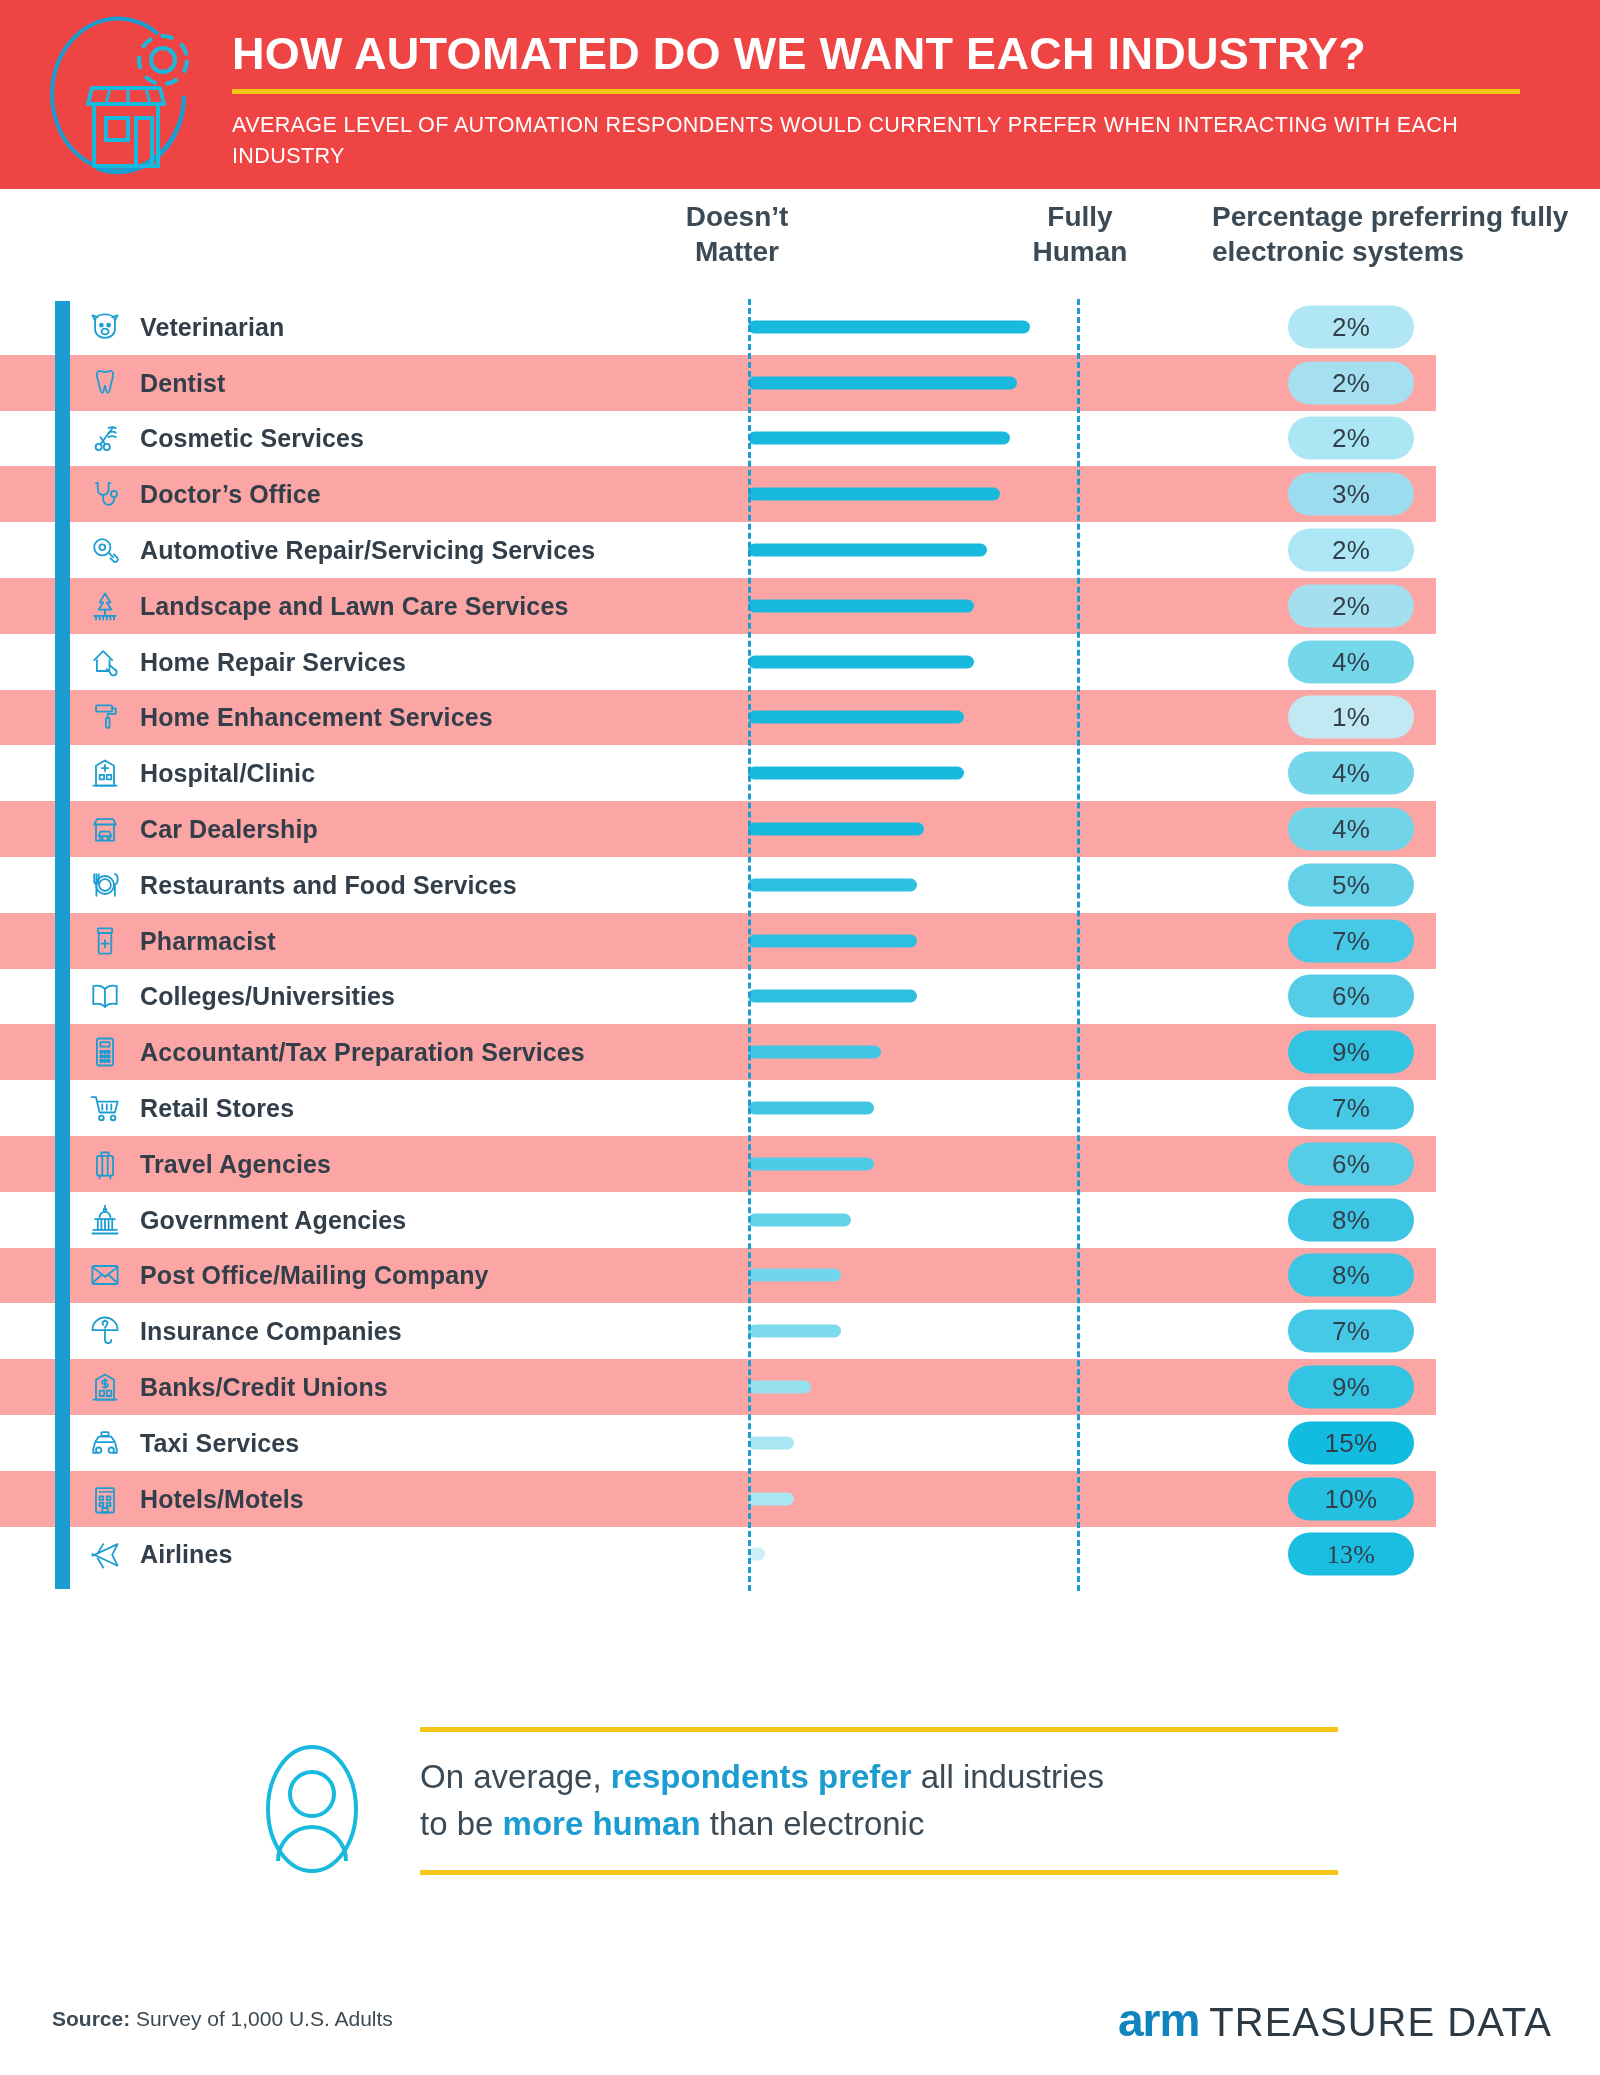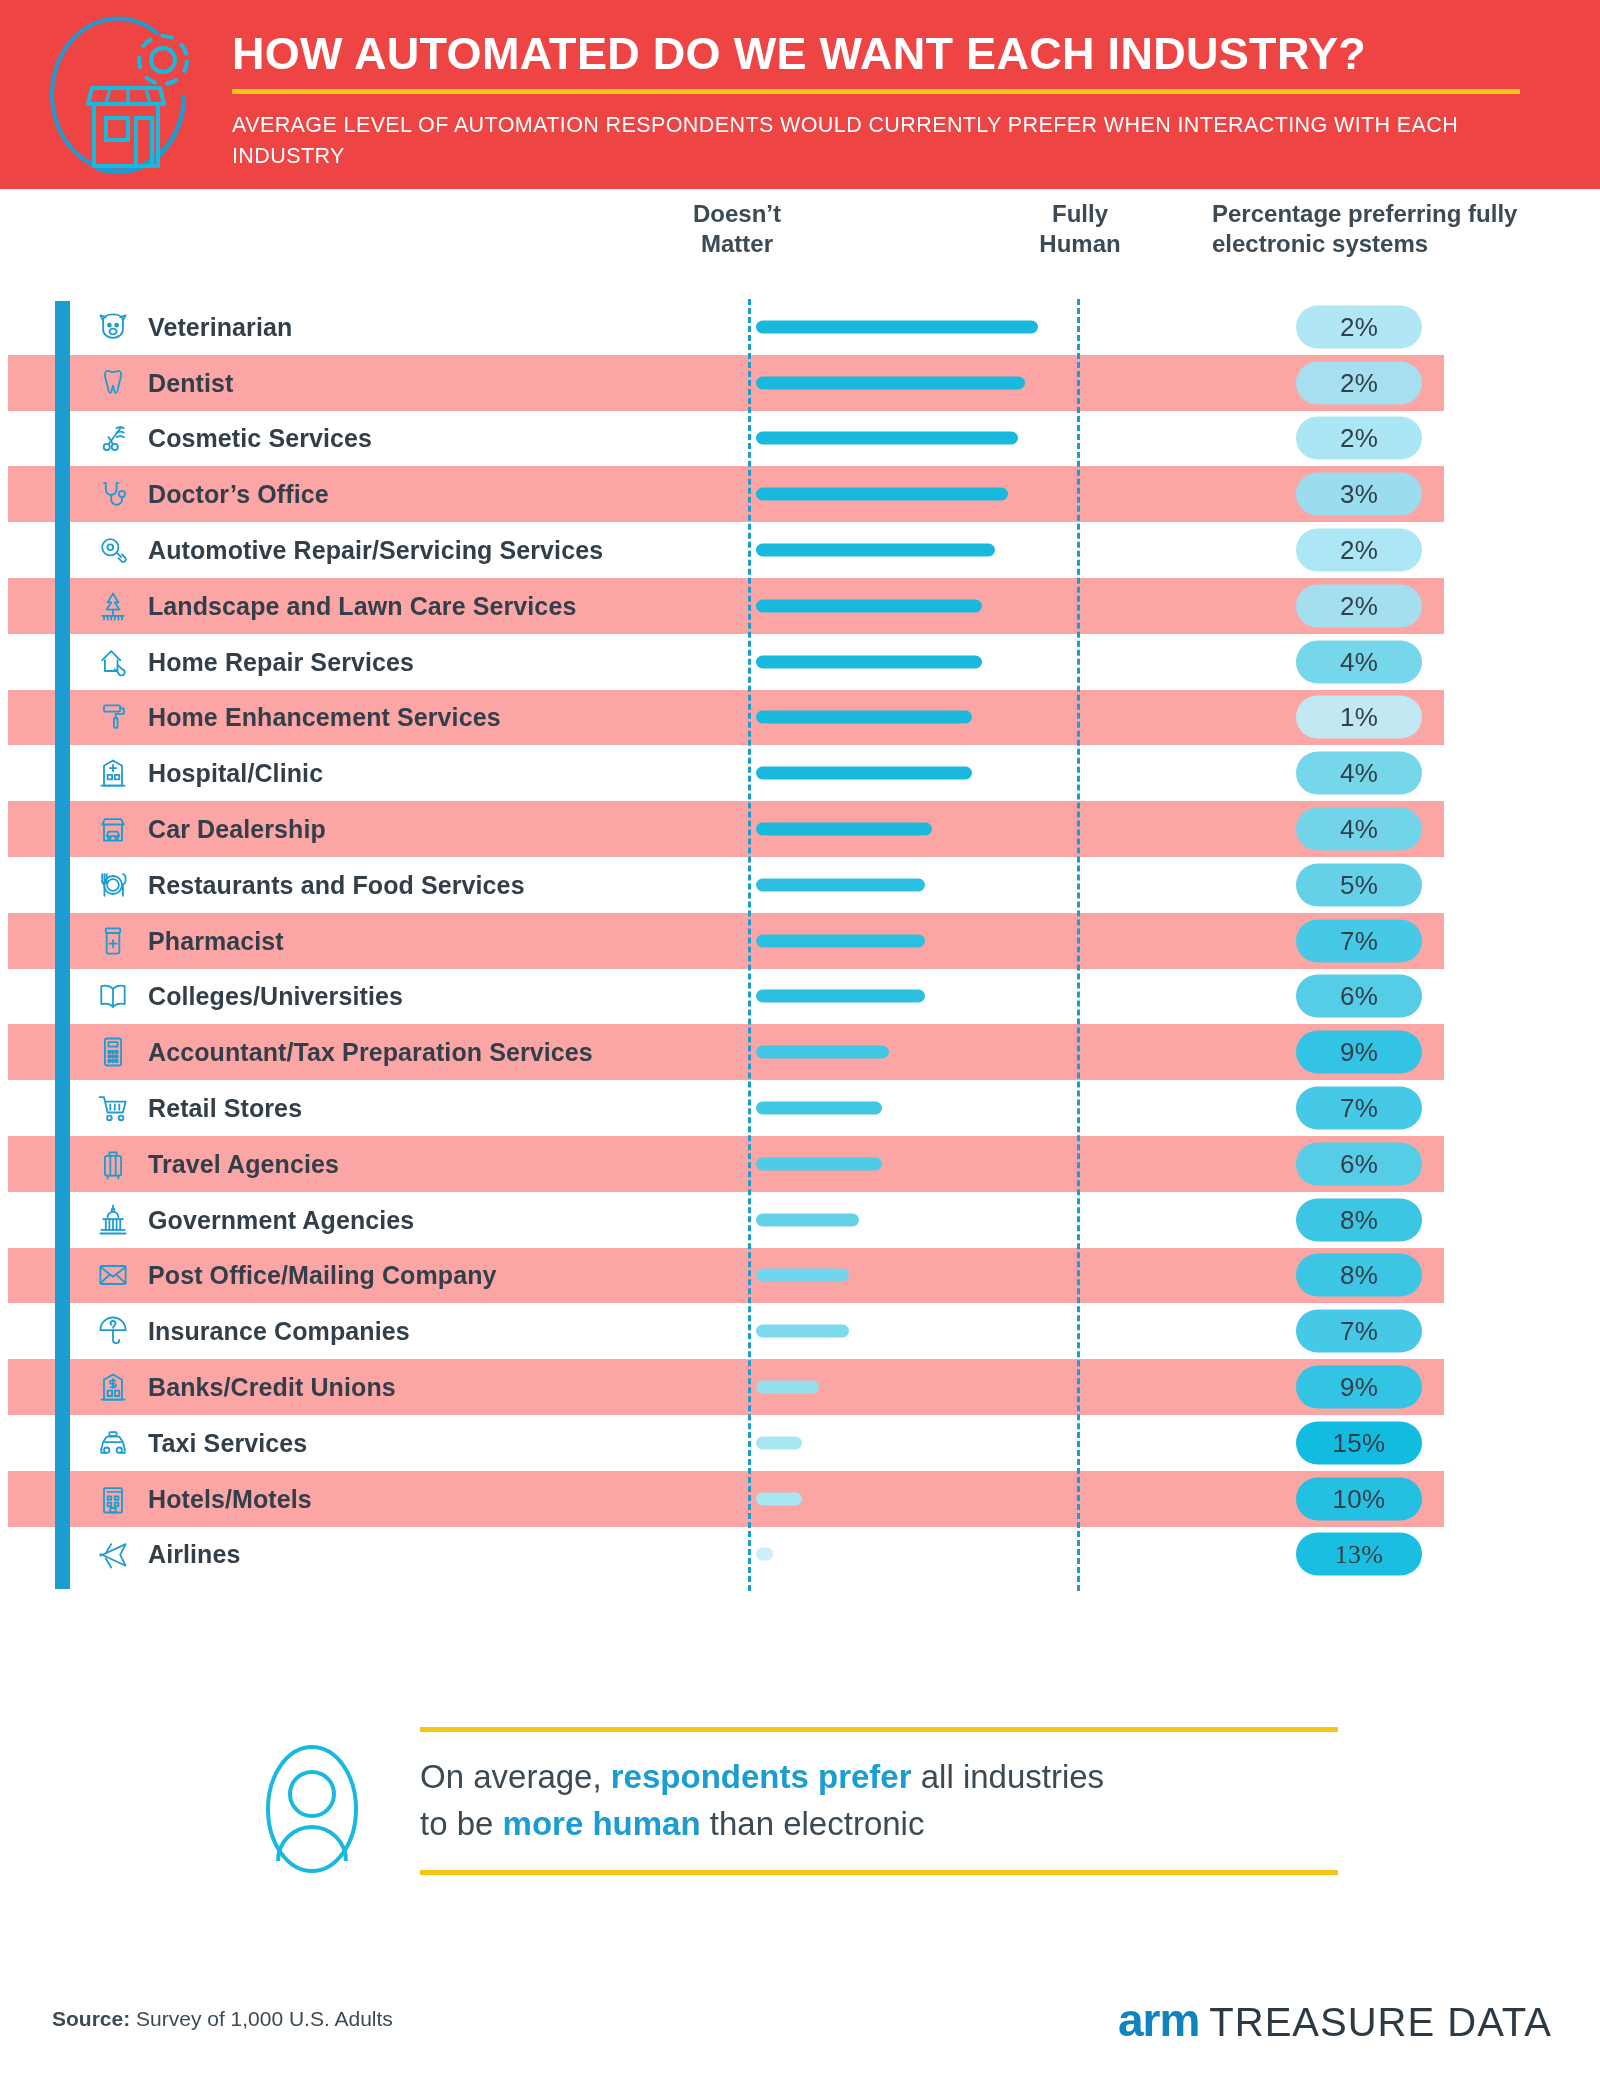--- a/index.html
+++ b/index.html
@@ -57,21 +57,21 @@
 
   
   .colheads {
     position: relative;
     width: 1600px;
     height: 110px;
   }
   .ch {
     position: absolute;
     text-align: center;
-    font-size: 24px;
+    font-size: 28px;
     font-weight: bold;
     color: #3b4a55;
     line-height: 1.25;
     top: 10px;
   }
   .ch-doesnt { left: 642px; width: 190px; text-align: center; }
   .ch-fully  { left: 985px; width: 190px; text-align: center; }
   .ch-pct    { left: 1212px; width: 400px; text-align: left; }
 
   
@@ -97,21 +97,20 @@
     border-left: 3px dashed #1b9dd1;
     z-index: 3;
   }
   .dash-left  { left: 748px; }
   .dash-right { left: 1077px; }
 
   .row {
     position: relative;
     height: 55.8px;
     width: 1436px;
-    margin-left: 8px;
   }
   .row.alt { background: #fca5a5; }
 
   .row-icon {
     position: absolute;
     left: 86px;
     top: 50%;
     transform: translateY(-50%);
     width: 38px;
     height: 38px;

